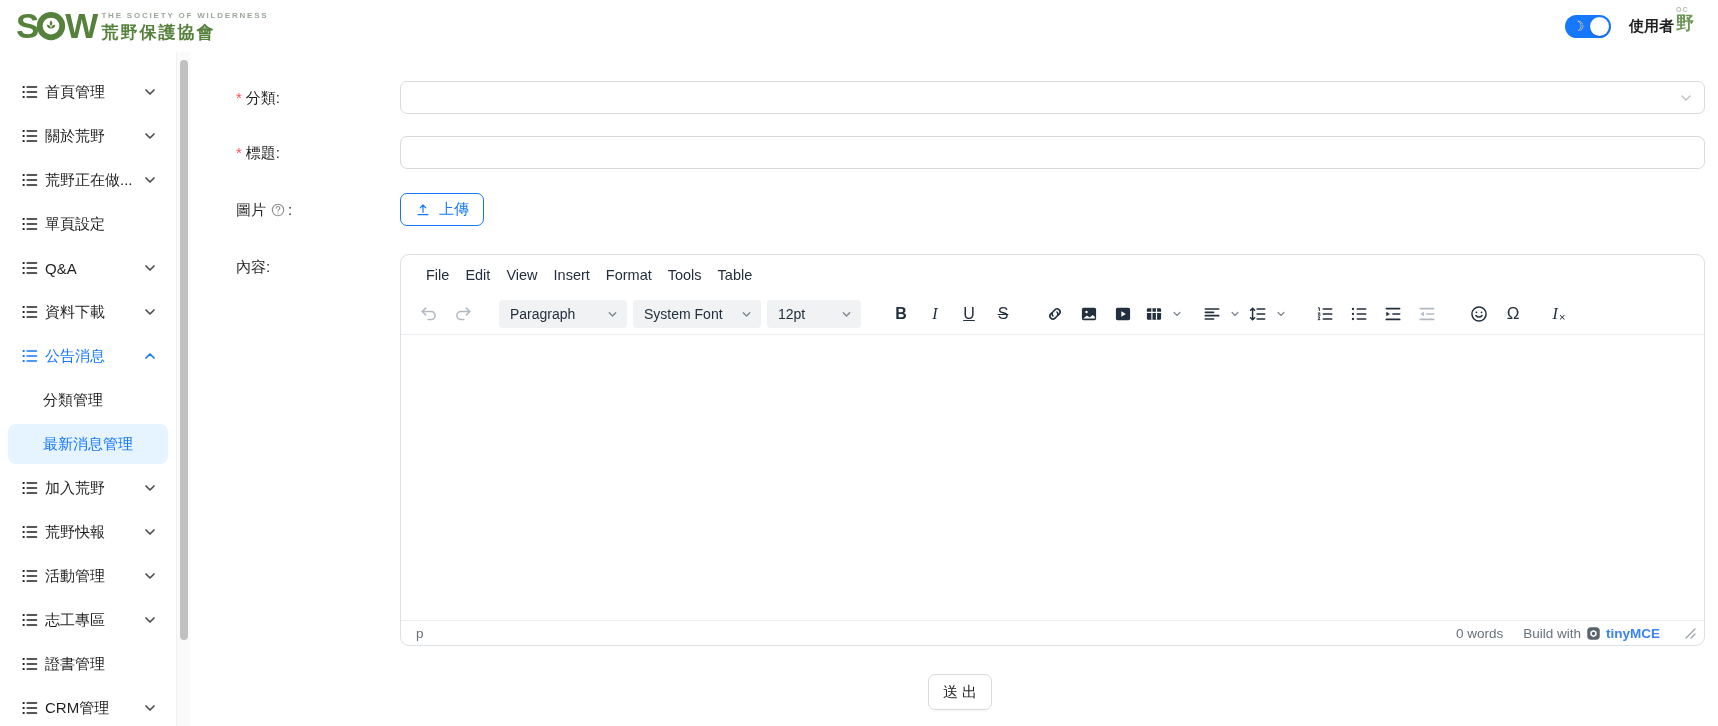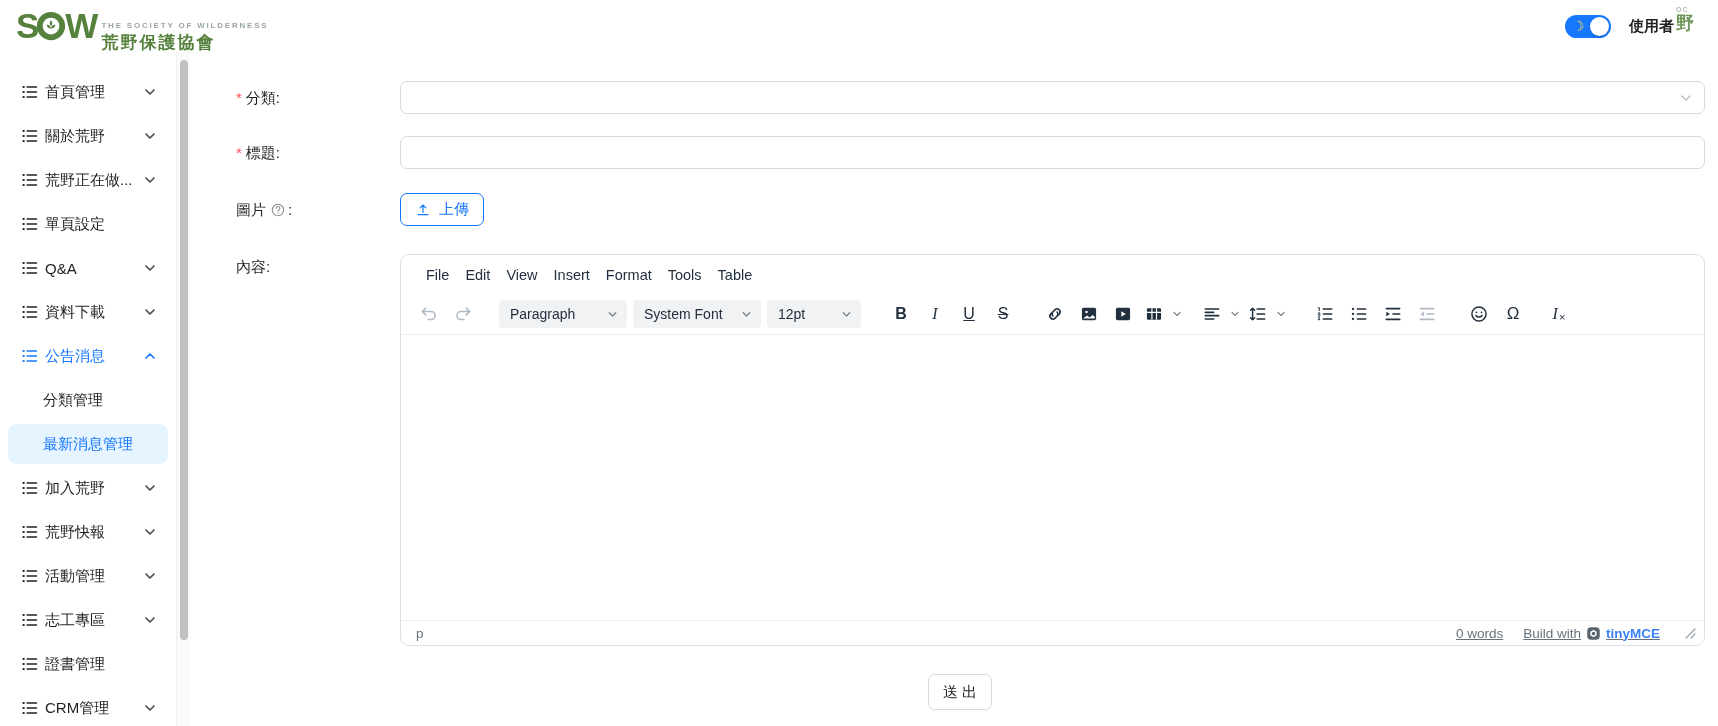--- a/index.html
+++ b/index.html
@@ -12,21 +12,21 @@
     overflow: hidden;
   }
   svg { display:block; }
 
   
   .header { position:absolute; top:0; left:0; right:0; height:52px; background:#fff; z-index:5; }
   .logo { position:absolute; left:16px; top:7px; display:flex; align-items:flex-start; cursor:pointer; }
   .logo-acronym { display:flex; align-items:center; font-weight:800; font-size:35px; line-height:38px; color:#55813c; letter-spacing:-2px; }
   .logo-o { margin:0 -1px; }
   .logo-text { margin-left:5px; display:flex; flex-direction:column; }
-  .logo-tagline { font-size:8px; letter-spacing:1.8px; color:#9aa89b; font-weight:700; margin-top:14px; white-space:nowrap; }
+  .logo-tagline { font-size:8px; letter-spacing:1.8px; color:#9aa89b; font-weight:700; margin-top:4px; white-space:nowrap; }
   .logo-orgname { font-size:17px; color:#55813c; font-weight:600; letter-spacing:2px; margin-top:1px; white-space:nowrap; }
 
   .header-right { position:absolute; right:44px; top:0; height:52px; display:flex; align-items:center; gap:18px; }
   .switch { position:relative; width:46px; height:23px; background:#1677ff; border-radius:12px; cursor:pointer; flex:0 0 auto; }
   .switch .moon { position:absolute; left:7px; top:3px; font-size:14px; line-height:16px; color:#ffd666; transform:scaleX(-1); }
   .switch .knob { position:absolute; right:2px; top:2px; width:19px; height:19px; background:#fff; border-radius:50%; box-shadow:0 1px 2px rgba(0,0,0,.2); }
   .user-label { font-size:15px; font-weight:600; color:rgba(0,0,0,.88); cursor:pointer; white-space:nowrap; }
   .corner-frag { position:absolute; right:6px; top:6px; width:36px; height:40px; overflow:hidden; text-align:left; }
   .corner-top { font-size:7px; letter-spacing:1px; color:#b3bbae; font-weight:700; }
   .corner-main { font-size:18px; color:#6f965a; font-weight:600; line-height:20px; }
@@ -74,21 +74,21 @@
   .tsel-format { width:128px; }
   .tsel-font { width:128px; }
   .tsel-size { width:94px; }
   .tchev { color:#7d858e; margin-left:8px; }
   .gap-lg { width:20px; } .gap-md { width:14px; }
 
   .content-area { flex:1; background:#fff; cursor:text; }
 
   .statusbar { height:25px; border-top:1px solid #eceef1; display:flex; align-items:center; padding:0 8px 0 15px; color:#68727d; font-size:13.5px; }
   .status-path { flex:1; }
-  .status-right { display:flex; align-items:center; gap:20px;text-decoration:underline; }
+  .status-right { display:flex; align-items:center; gap:20px; }
   .branding { display:flex; align-items:flex-end; gap:5px; }
   .branding-name { font-weight:700; color:#3b82f6; }
   .resize-grip { width:12px; height:12px; margin-left:4px; cursor:nwse-resize; color:#9aa2ab; }
 
   
   .submit-btn { position:absolute; left:928px; top:674px; width:64px; height:36px; background:#fff; border:1px solid #d9d9d9; border-radius:7px; font-size:15px; color:rgba(0,0,0,.88); display:flex; align-items:center; justify-content:center; cursor:pointer; box-shadow:0 2px 0 rgba(0,0,0,.02); font-family:"Liberation Sans",sans-serif; }
 </style>
 </head>
 <body>
 

